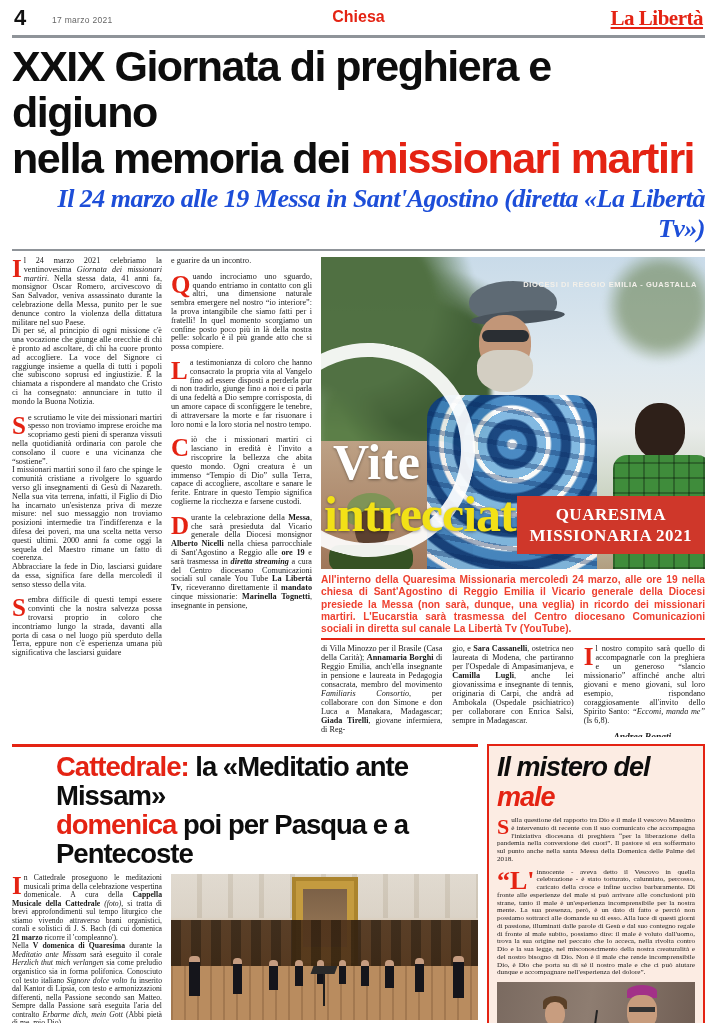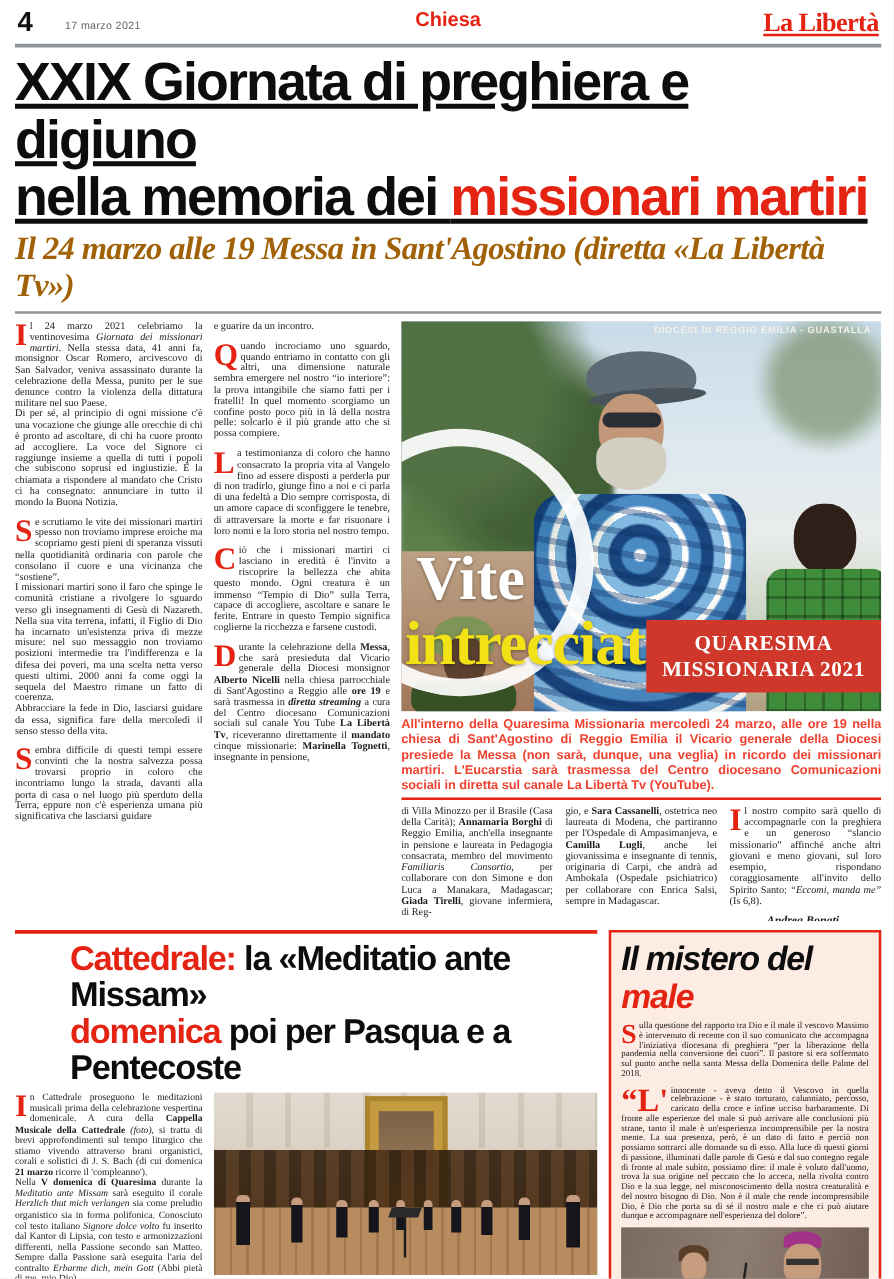--- a/index.html
+++ b/index.html
@@ -15,22 +15,22 @@
   
   .masthead { position:relative; height:26px; }
   .pageno { position:absolute; left:2px; top:0; font:900 22px/24px "Liberation Sans",sans-serif; color:#111; }
   .issuedate { position:absolute; left:40px; top:9px; font:400 8.5px "Liberation Sans",sans-serif; color:#666; letter-spacing:.3px; }
   .section { position:absolute; left:0; right:0; top:2px; text-align:center; font:900 16px "Liberation Sans",sans-serif; color:#e42313; }
   .brand { position:absolute; right:2px; top:0; font:700 21px/24px "Liberation Serif",serif; color:#e42313; letter-spacing:-.5px;text-decoration:underline; }
   .rule-gray { height:3px; background:#8f9499; margin-top:3px; }
   .rule-gray.thin { height:2px; margin-top:5px; }
 
   
-  .headline { margin-top:5px; font:900 43px/46px "Liberation Sans",sans-serif; letter-spacing:-1.5px; color:#0d0d0d;text-decoration:underline; }
-  .deck { margin-top:3px; font:700 italic 26px/30px "Liberation Serif",serif; color:#a16207; letter-spacing:-.5px; }
+  .headline { margin-top:5px; font:900 43px/46px "Liberation Sans",sans-serif; letter-spacing:-1.5px; color:#0d0d0d; }
+  .deck { margin-top:3px; font:700 italic 26px/30px "Liberation Serif",serif; color:#1d4ed8; letter-spacing:-.5px;text-align:right; }
 
   
   .body-row { display:flex; gap:9px; margin-top:6px; height:480px; }
   .ncol { text-align:justify; font-size:8.2px; line-height:8.8px; overflow:hidden; }
   .colA { width:150px; }
   .colB { width:141px; }
   .np { margin:0; }
   .np.sp { margin-top:7px; }
   .dc { float:left; color:#e42313; font:700 25px/21px "Liberation Serif",serif; padding:1px 2px 0 0; }
   .rightblk { flex:1; display:flex; flex-direction:column; overflow:hidden; }
@@ -58,21 +58,21 @@
   .pm-cshirt { left:292px; top:198px; width:98px; height:114px; border-radius:14px 14px 0 0; background:#3f8c3b;
     background-image:repeating-linear-gradient(0deg, rgba(0,0,0,.28) 0 2px, transparent 2px 15px),
                      repeating-linear-gradient(90deg, rgba(0,0,0,.28) 0 2px, transparent 2px 15px); }
   .pm-wscarf { left:26px; top:236px; width:48px; height:32px; background:#7f9457; border-radius:50% 50% 20% 20%; }
   .pm-wface { left:34px; top:252px; width:34px; height:40px; background:#5b4030; border-radius:46%; }
   .pm-wbody { left:8px; top:288px; width:84px; height:26px; background:#365224; border-radius:10px; }
   .pm-ring { left:-60px; top:86px; width:214px; height:214px; border-radius:50%;
     border:14px solid rgba(255,255,255,.92); border-left-color:rgba(255,255,255,.55); transform:rotate(14deg); }
   .ov-vite { left:12px; top:180px; font:700 50px/1 "Liberation Serif",serif; color:#fff; text-shadow:0 1px 3px rgba(0,0,0,.4); }
   .ov-int { left:3px; top:232px; font:700 50px/1 "Liberation Serif",serif; color:#f2e117; text-shadow:0 1px 3px rgba(0,0,0,.4); letter-spacing:-1px; }
-  .pm-credit { right:8px; top:2px; font:700 7.5px "Liberation Sans",sans-serif; color:#f3f0ea; letter-spacing:.6px; }
+  .pm-credit { right:8px; top:23px; font:700 7.5px "Liberation Sans",sans-serif; color:#f3f0ea; letter-spacing:.6px; }
   .pm-badge { right:0; bottom:15px; background:#cf372a; color:#fff; padding:8px 13px; text-align:center;
     font:700 17px/21px "Liberation Serif",serif; letter-spacing:.5px; }
 
   .caption-red { margin-top:5px; color:#ee4130; font:700 10.2px/12.3px "Liberation Sans",sans-serif; text-align:justify; }
   .rule-red-thin { height:2px; background:#e42313; margin-top:3px; }
   .cont-row { display:flex; gap:10px; margin-top:5px; flex:1; overflow:hidden; }
   .ccol { flex:1; text-align:justify; font-size:8.2px; line-height:8.9px; overflow:hidden; }
   .sig { text-align:center; font:700 italic 9.5px "Liberation Serif",serif; margin-top:6px; padding-right:4px; }
 
   

